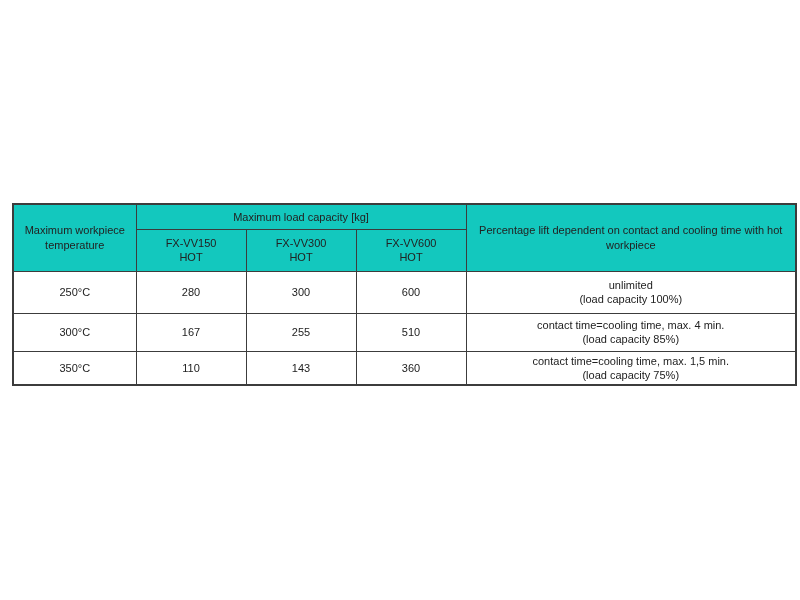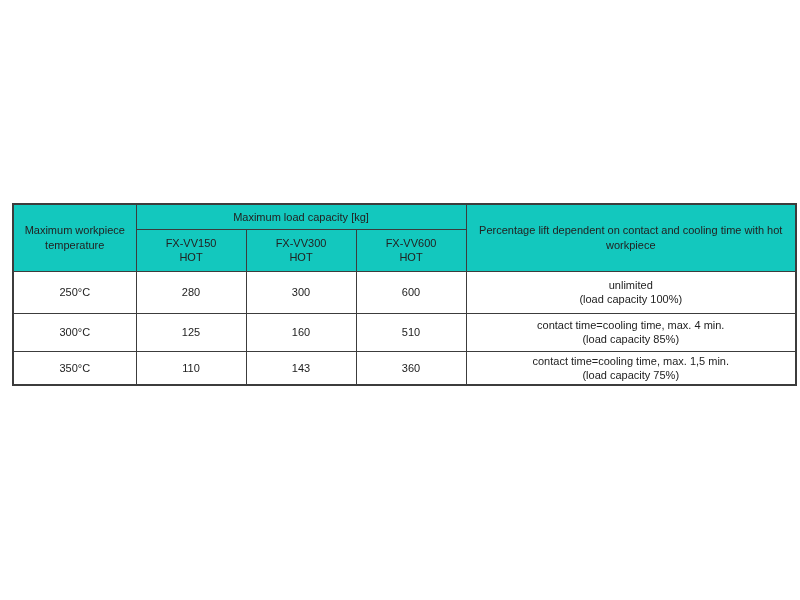--- a/index.html
+++ b/index.html
@@ -85,22 +85,22 @@
         <td>280</td>
         <td>300</td>
         <td>600</td>
         <td>
           <div>unlimited</div>
           <div>(load capacity 100%)</div>
         </td>
       </tr>
       <tr class="data-row-1">
         <td>300°C</td>
-        <td>125</td>
-        <td>160</td>
+        <td>167</td>
+        <td>255</td>
         <td>510</td>
         <td>
           <div>contact time=cooling time, max. 4 min.</div>
           <div>(load capacity 85%)</div>
         </td>
       </tr>
       <tr class="data-row-2">
         <td>350°C</td>
         <td>110</td>
         <td>143</td>

